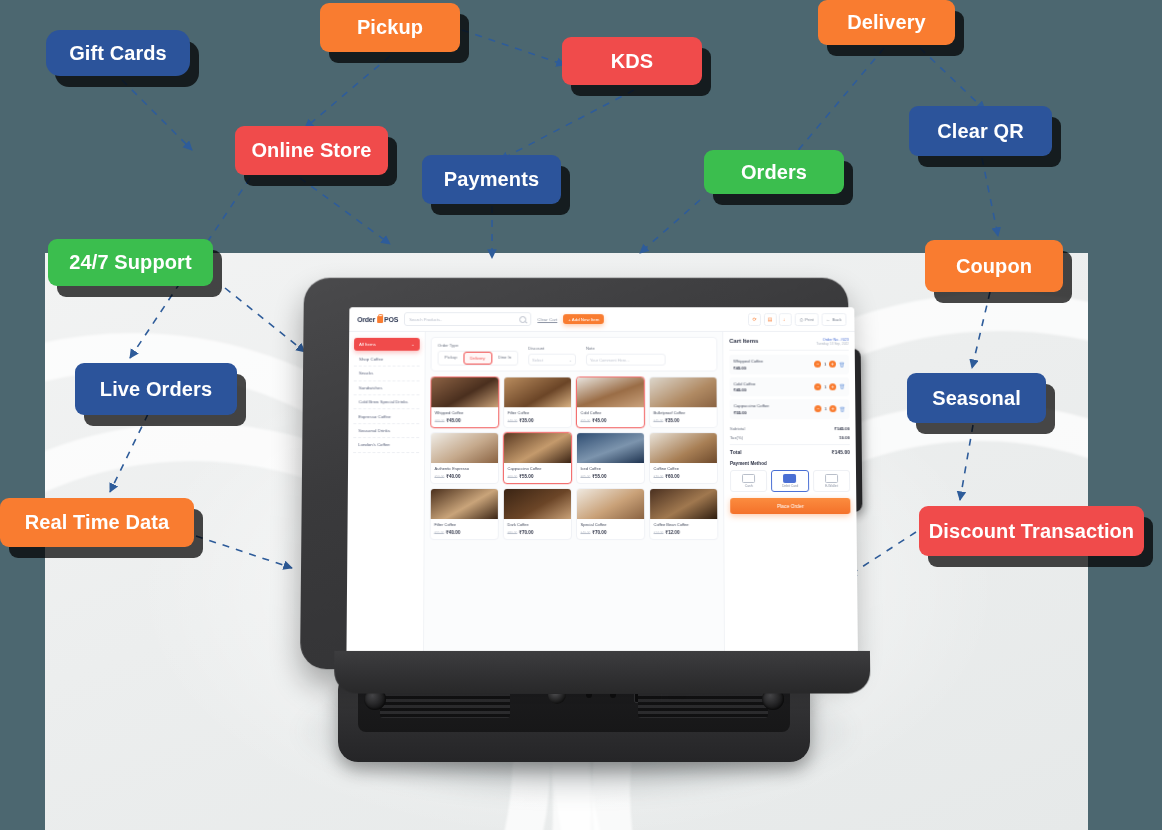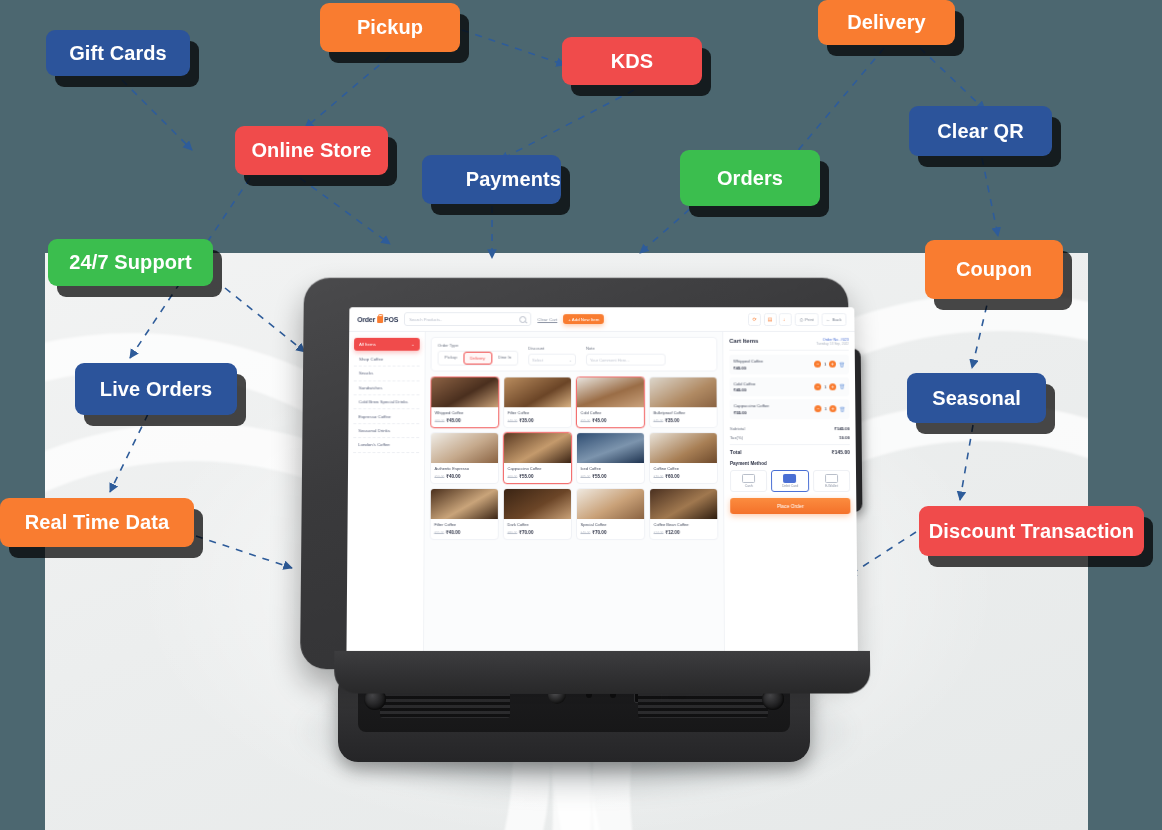--- a/index.html
+++ b/index.html
@@ -522,48 +522,48 @@
             </div>
           </div>
 
         </div>
       </div>
       <div class="bezel-lip"></div>
     </div>
   </div>
 
   <div id="pill-layer">
-      <div class="pill" style="left: 46px; top: 30px; width: 144px; height: 46px; background: rgb(44, 84, 155); font-size: 20px;">
+      <div class="pill" style="left: 46px; top: 30px; width: 144px; height: 46px; background: rgb(44, 84, 155); font-size: 20px; border-radius: 14px;">
         <span>Gift Cards</span>
       </div>
       <div class="pill" style="left: 320px; top: 3px; width: 140px; height: 49px; background: rgb(249, 124, 48); font-size: 20px;">
         <span>Pickup</span>
       </div>
       <div class="pill" style="left: 562px; top: 37px; width: 140px; height: 48px; background: rgb(240, 75, 75); font-size: 20px;">
         <span>KDS</span>
       </div>
       <div class="pill" style="left: 818px; top: 0px; width: 137px; height: 45px; background: rgb(249, 124, 48); font-size: 20px;">
         <span>Delivery</span>
       </div>
       <div class="pill" style="left: 188px; top: 126px; width: 153px; height: 49px; background: rgb(240, 75, 75); font-size: 20px; margin-left: 47px;">
         <span>Online Store</span>
       </div>
-      <div class="pill" style="left: 422px; top: 155px; width: 139px; height: 49px; background: rgb(44, 84, 155); font-size: 20px; justify-content: flex-end;">
+      <div class="pill" style="left: 422px; top: 155px; width: 139px; height: 49px; background: rgb(44, 84, 155); font-size: 20px;">
         <span>Payments</span>
       </div>
-      <div class="pill" style="left: 680px; top: 150px; width: 140px; height: 56px; background: rgb(59, 190, 78); font-size: 20px;">
+      <div class="pill" style="left: 704px; top: 150px; width: 140px; height: 44px; background: rgb(59, 190, 78); font-size: 20px;">
         <span>Orders</span>
       </div>
       <div class="pill" style="left: 909px; top: 106px; width: 143px; height: 50px; background: rgb(44, 84, 155); font-size: 20px;">
         <span>Clear QR</span>
       </div>
       <div class="pill" style="left: 48px; top: 239px; width: 165px; height: 47px; background: rgb(59, 190, 78); font-size: 20px; align-items: center;">
         <span>24/7 Support</span>
       </div>
-      <div class="pill" style="left: 925px; top: 240px; width: 138px; height: 59px; background: rgb(249, 124, 48); font-size: 20px;">
+      <div class="pill" style="left: 925px; top: 240px; width: 138px; height: 52px; background: rgb(249, 124, 48); font-size: 20px;">
         <span>Coupon</span>
       </div>
       <div class="pill" style="left: 75px; top: 363px; width: 162px; height: 52px; background: rgb(44, 84, 155); font-size: 20px;">
         <span>Live Orders</span>
       </div>
       <div class="pill" style="left: 907px; top: 373px; width: 139px; height: 50px; background: rgb(44, 84, 155); font-size: 20px;">
         <span>Seasonal</span>
       </div>
       <div class="pill" style="left: 0px; top: 498px; width: 194px; height: 49px; background: rgb(249, 124, 48); font-size: 20px;">
         <span>Real Time Data</span>

